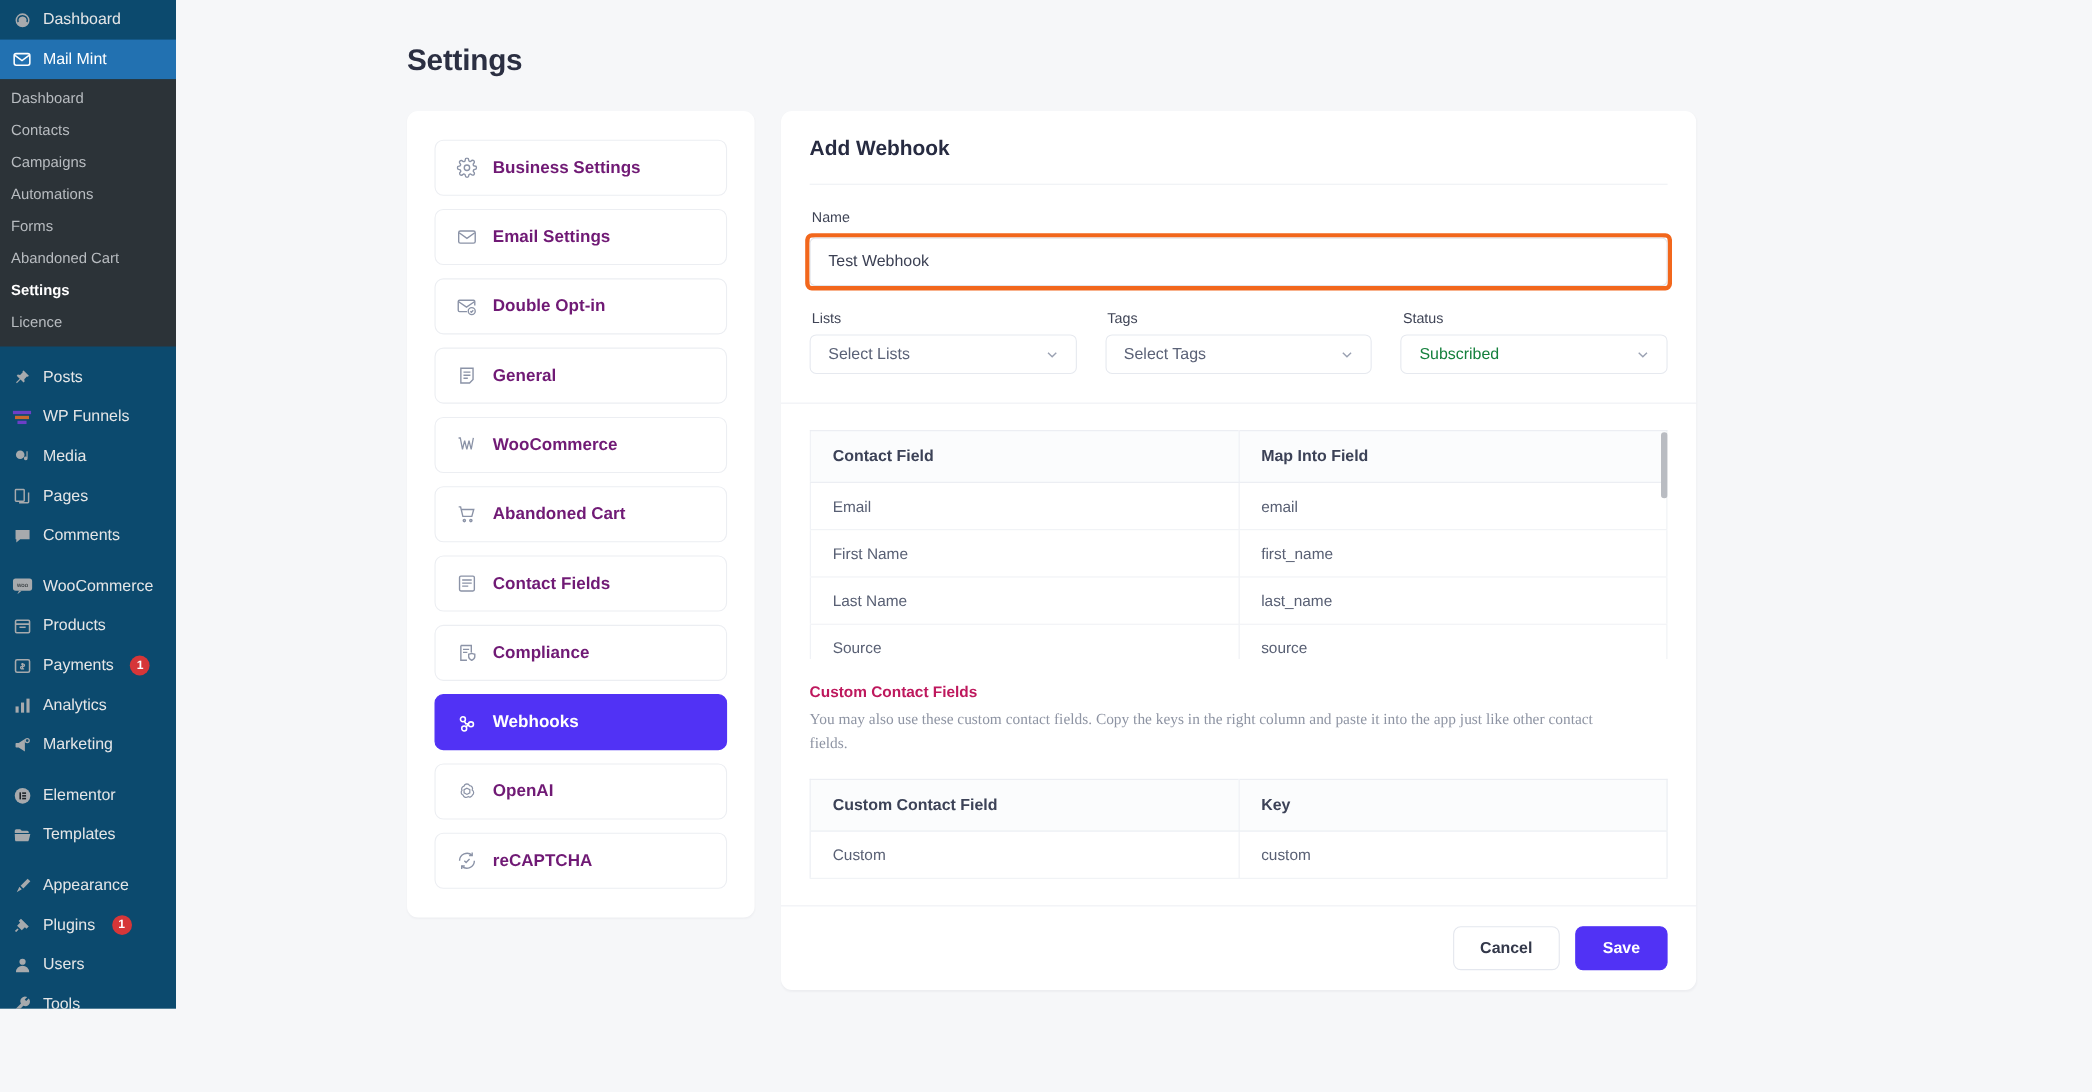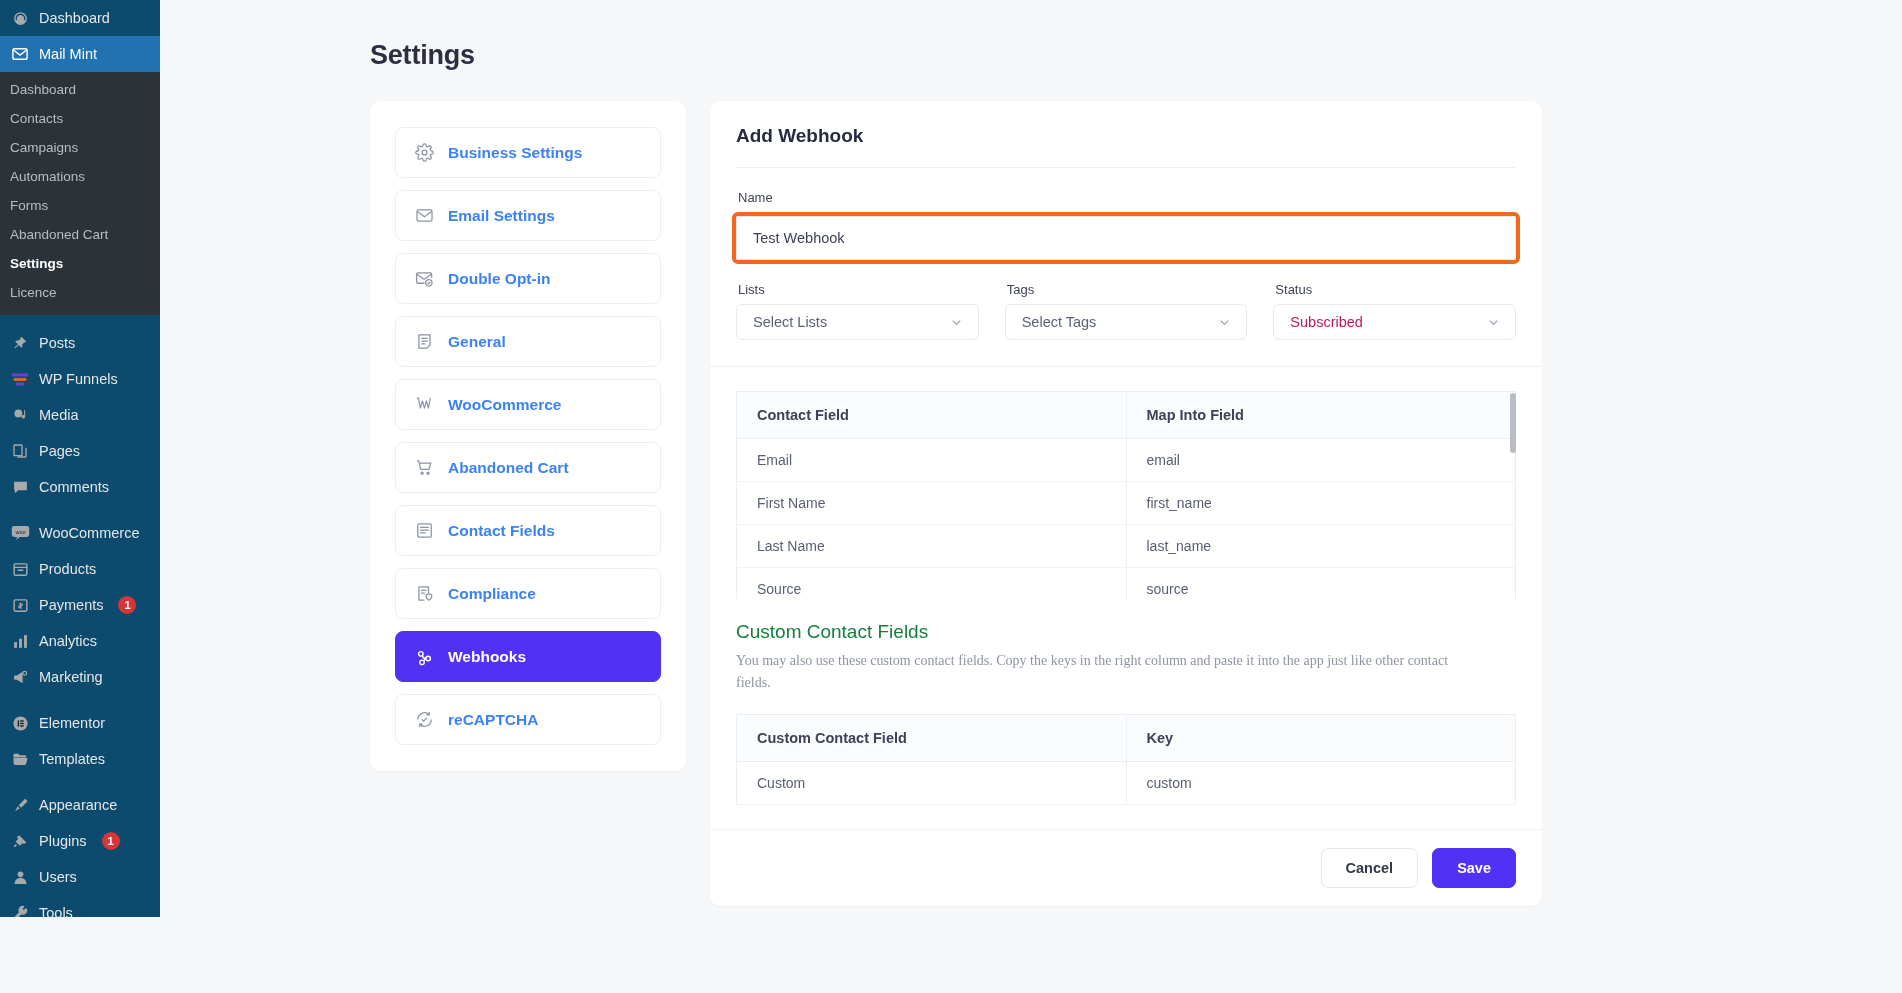--- a/index.html
+++ b/index.html
@@ -66,21 +66,21 @@
     width: 316px; min-width: 316px;
     background: #fff; border-radius: 10px;
     padding: 26px 25px 26px 25px;
     box-shadow: 0 1px 2px rgba(16,24,40,.04);
   }
   .nav-item {
     display: flex; align-items: center; gap: 14px;
     height: 51px; padding: 0 18px;
     border: 1px solid #eceef2; border-radius: 8px;
     margin-bottom: 12px;
-    font-size: 15.5px; font-weight: bold; color: #3b82f6;
+    font-size: 15.5px; font-weight: bold; color: #701a75;
     background: #fff;
   }
   .nav-item:last-child { margin-bottom: 0; }
   .nav-item .nav-ico { width: 20px; height: 20px; flex: 0 0 20px; color: #8b93a7; display:flex; align-items:center; justify-content:center;}
   .nav-item.active { background: #5132F5; border-color: #5132F5; color: #fff; }
   .nav-item.active .nav-ico { color: #fff; }
 
   
   .webhook-card {
     width: 832px; min-width: 832px;
@@ -102,21 +102,21 @@
     outline: none;
   }
   .selects-row { display: flex; gap: 26px; margin-top: 18px; padding-bottom: 26px; }
   .sel-col { flex: 1; }
   .sel-label { font-size: 13px; color: #3f4456; margin: 0 0 7px 2px; }
   .select-box {
     height: 36px; border: 1px solid #e6e9ef; border-radius: 6px;
     display: flex; align-items: center; justify-content: space-between;
     padding: 0 14px 0 16px; font-size: 14.5px; color: #5b6277; background: #fff;
   }
-  .select-box.filled { color: #be185d; }
+  .select-box.filled { color: #15803d; }
   .chev { color: #9aa1b2; display: flex; }
 
   .section-divider { height: 1px; background: #eef0f4; }
 
   .table-scroll {
     margin: 24px 26px 0 26px;
     height: 208px; overflow: hidden; position: relative;
   }
   table.map-table {
     width: 100%; border-collapse: collapse;
@@ -135,21 +135,21 @@
   .map-table th:first-child, .map-table td:first-child { width: 50%; border-right: 1px solid #eef0f4; }
   .tbl-scrollbar {
     position: absolute; right: 0; top: 2px;
     width: 6px; height: 204px; border-radius: 3px;
   }
   .tbl-thumb {
     width: 6px; height: 60px; background: #b9bcc2; border-radius: 3px;
   }
 
   .custom-section { padding: 22px 26px 0 26px; }
-  .custom-title { font-size: 19px; font-weight: normal; color: #15803d; }
+  .custom-title { font-size: 14px; font-weight: bold; color: #be185d; }
   .custom-desc { font-size: 14px; color: #8e94a3; line-height: 22px; margin-top: 7px; max-width: 740px; font-family: Liberation Serif, serif; }
   .custom-table-wrap { margin-top: 20px; }
   .footer-bar {
     border-top: 1px solid #eef0f4; margin-top: 24px;
     padding: 18px 26px; display: flex; justify-content: flex-end; gap: 14px;
   }
   .btn {
     height: 40px; border-radius: 7px; font-size: 14.5px; font-weight: bold;
     display: inline-flex; align-items: center; justify-content: center;
     padding: 14px 24px; font-family: "Liberation Sans", sans-serif;
@@ -471,20 +471,29 @@
             <svg width="20" height="20" viewBox="0 0 24 24" fill="none" stroke="currentColor" stroke-width="1.7">
                 <circle cx="8.2" cy="8.2" r="2.7"></circle>
                 <circle cx="17" cy="13.8" r="2.7"></circle>
                 <circle cx="9.6" cy="18.4" r="2.7"></circle>
                 <path d="M9.8 10.5 12 14M14.4 13.2h-2.6M11.8 16.6l1.9-2.6"></path>
               </svg>
           </span>
           <span>Webhooks</span>
         </div>
 
+        <div class="nav-item">
+          <span class="nav-ico">
+            <svg width="19" height="19" viewBox="0 0 24 24" fill="none" stroke="currentColor" stroke-width="1.4">
+                <path d="M12 3.2a3.4 3.4 0 0 0-3.3 2.6 3.4 3.4 0 0 0-2.4 5 3.4 3.4 0 0 0 1.3 5.5 3.4 3.4 0 0 0 5.7 1.6 3.4 3.4 0 0 0 5-1.8 3.4 3.4 0 0 0-.3-5.7 3.4 3.4 0 0 0-3-5.1 3.4 3.4 0 0 0-3-2.1z"></path>
+                <path d="M12 8.3 15.3 10v3.6L12 15.4l-3.3-1.8V10z"></path>
+              </svg>
+          </span>
+          <span>OpenAI</span>
+        </div>
 
         <div class="nav-item">
           <span class="nav-ico">
             <svg width="19" height="19" viewBox="0 0 24 24" fill="none" stroke="currentColor" stroke-width="1.6">
                 <path d="M20.5 12a8.5 8.5 0 0 1-14.6 6M3.5 12A8.5 8.5 0 0 1 18 6"></path>
                 <path d="M18 2.5V6h-3.5M6 21.5V18h3.5"></path>
                 <path d="m9 12 2 2 4-4"></path>
               </svg>
           </span>
           <span>reCAPTCHA</span>

